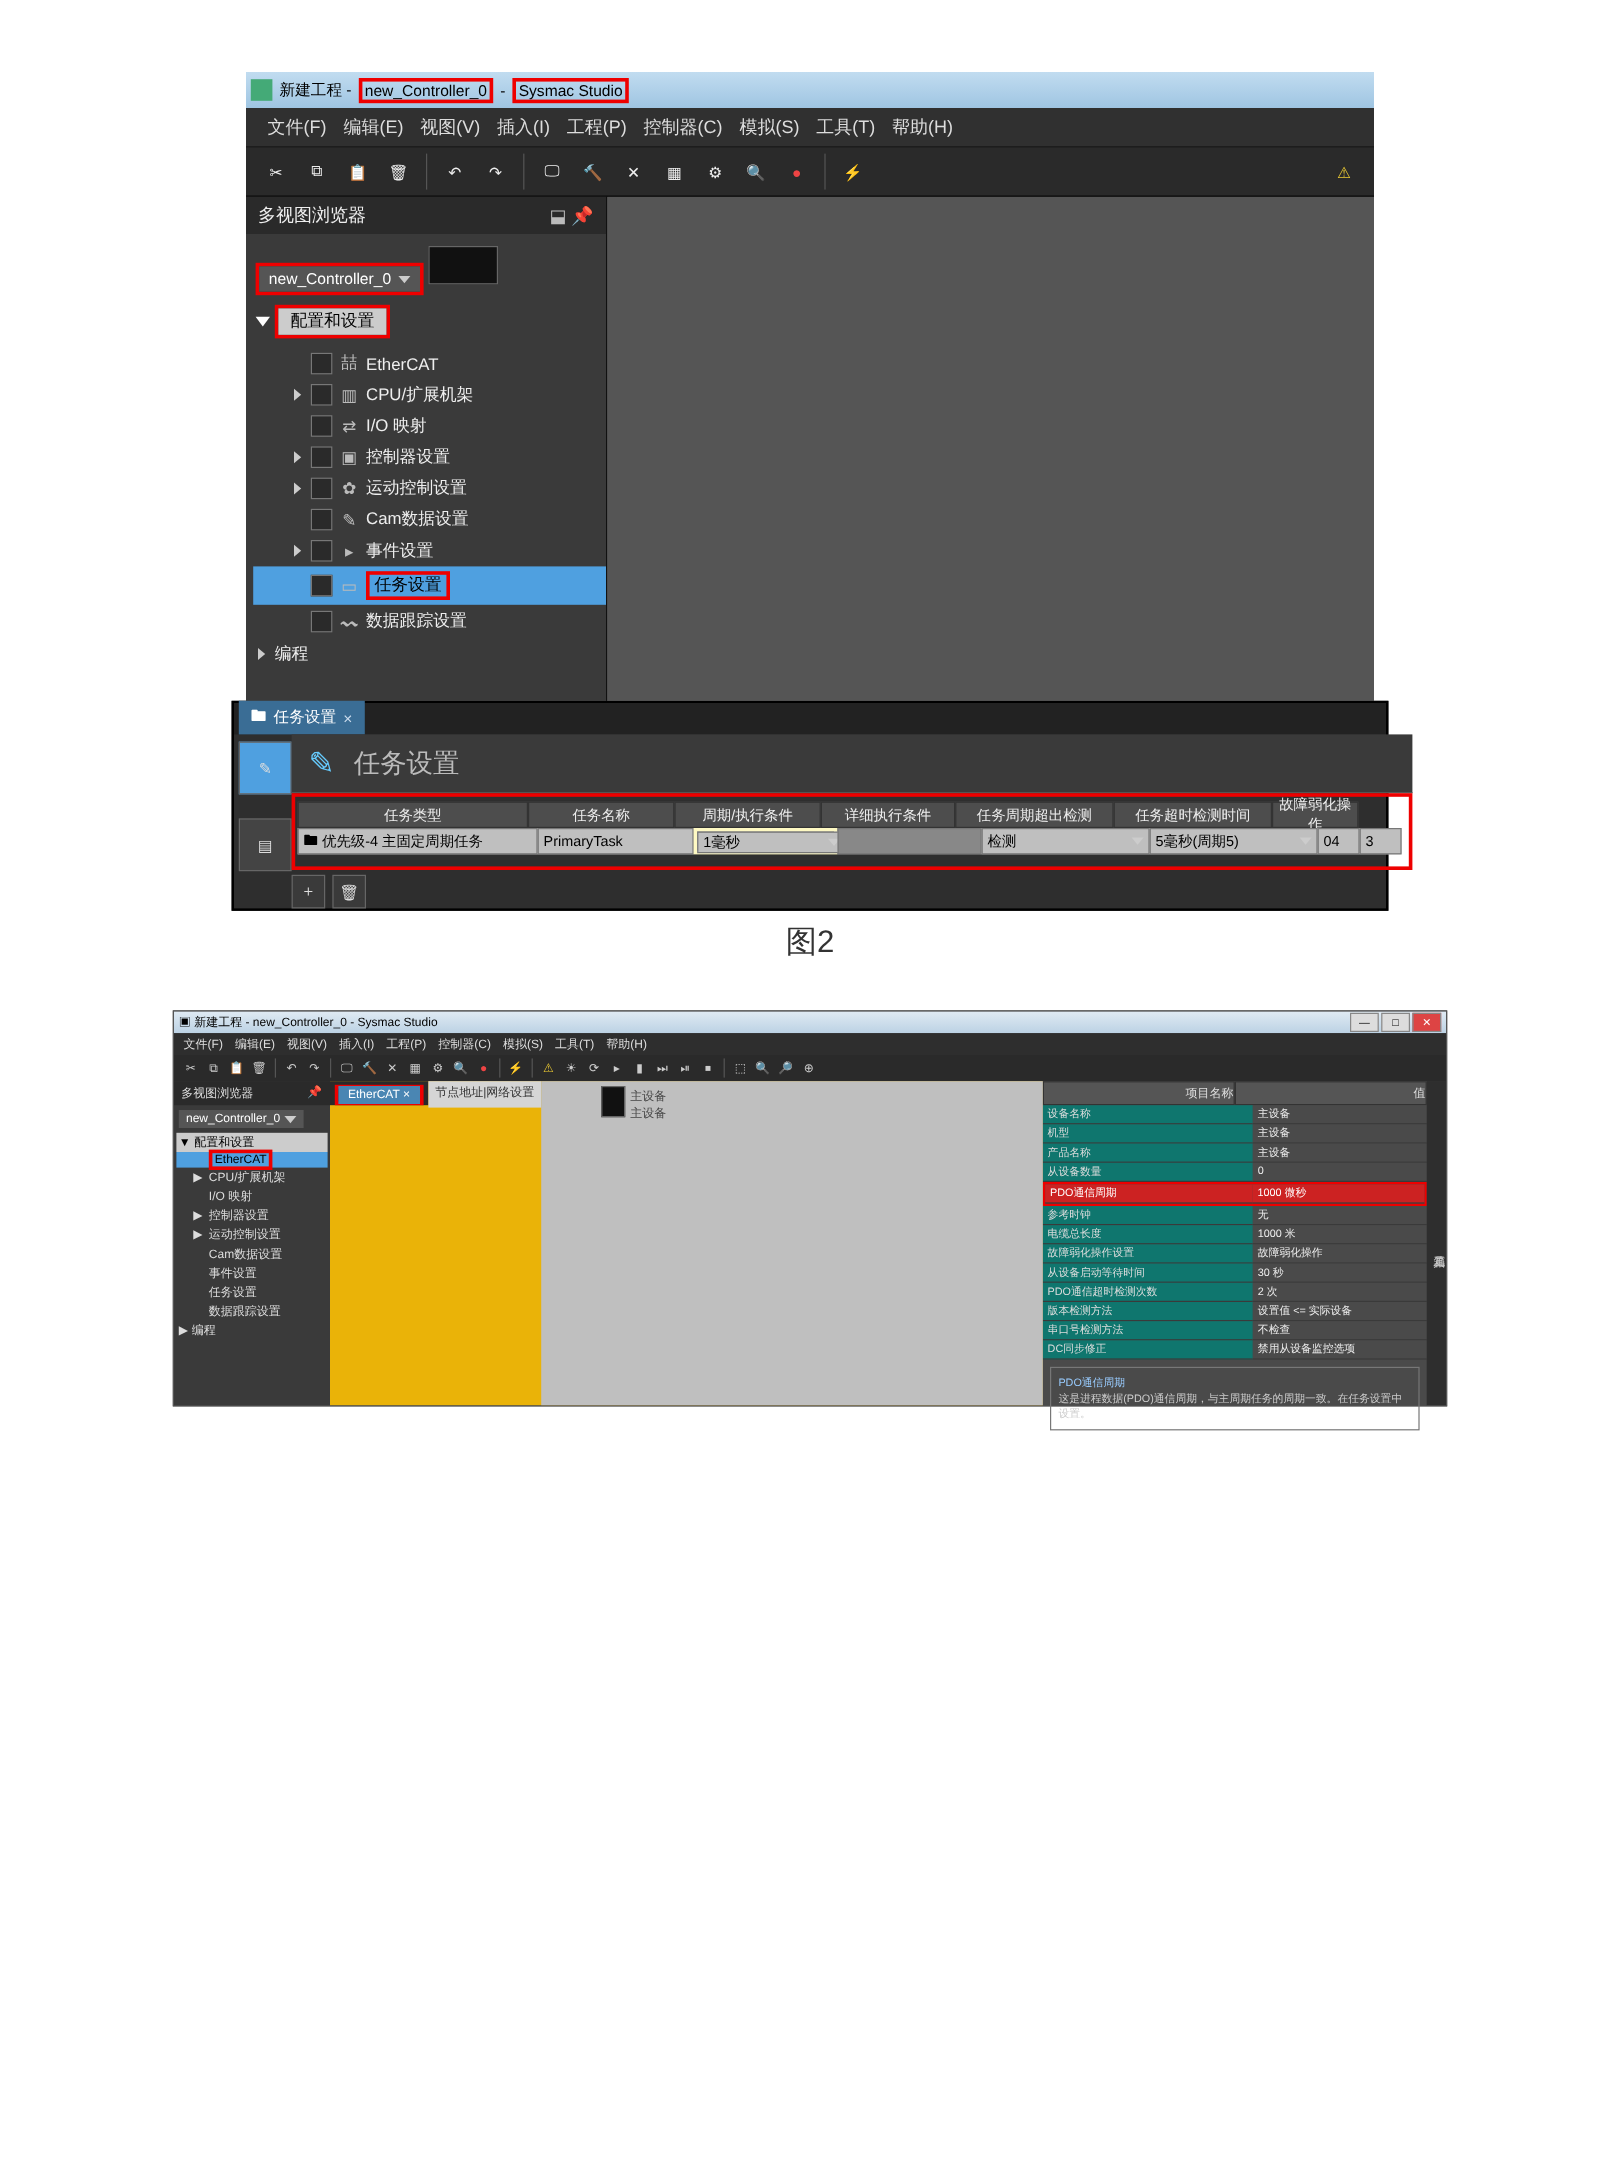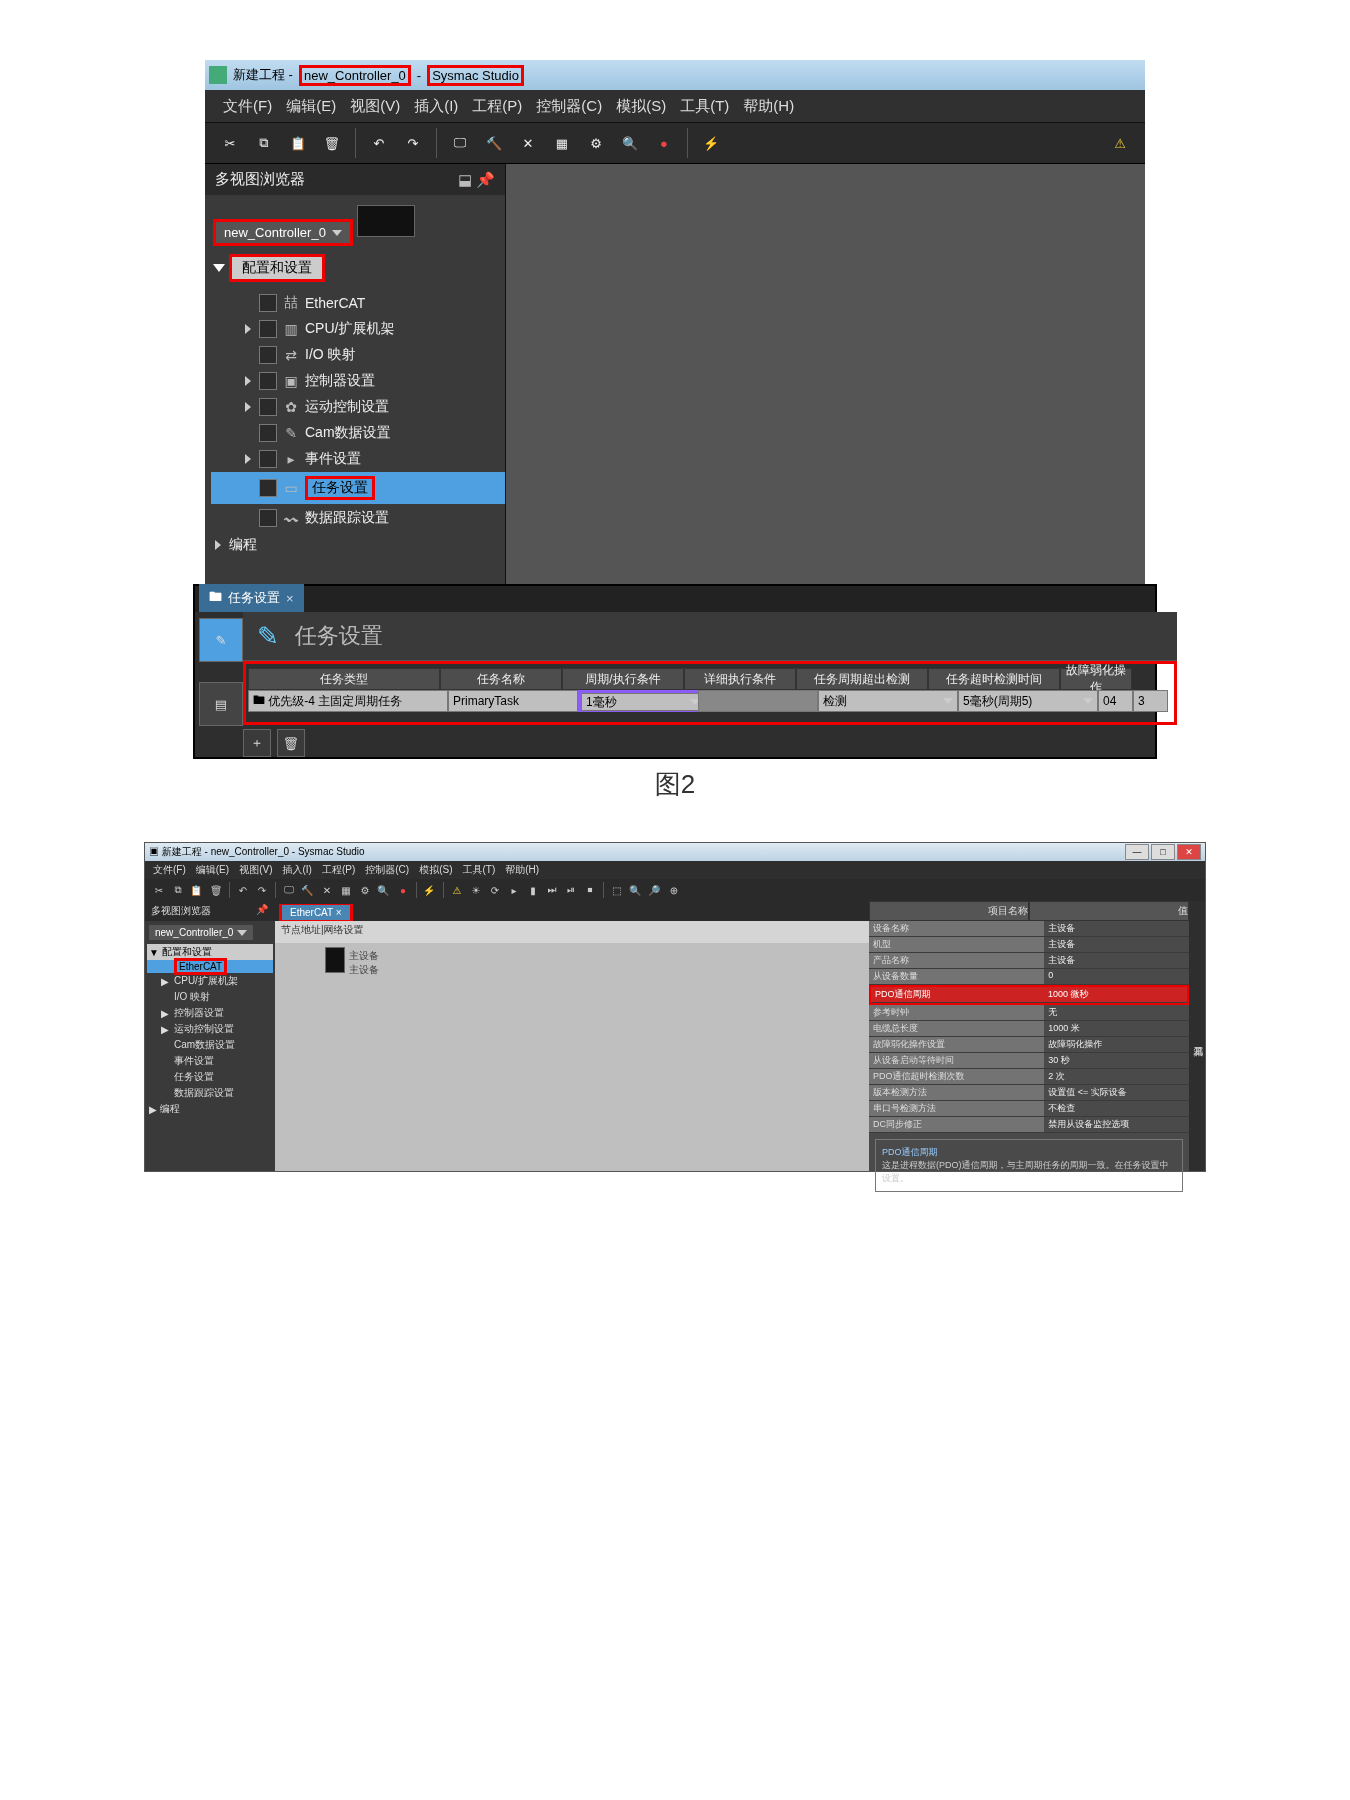--- a/index.html
+++ b/index.html
@@ -1,19 +1,19 @@
 <!DOCTYPE html>
 <html><head>
 <meta charset="utf-8">
 <style>
 body{margin:0;background:#fff;font-family:"Microsoft YaHei",Arial,sans-serif;font-size:13px;color:#000;width:1350px}
 .page{padding:60px 60px 40px 60px}
 .fig-cap{text-align:center;font-size:26px;color:#333;margin:8px 0 40px 0}
 .red-box{border:3px solid #e00;box-sizing:border-box}
-.blue-box{border:3px solid #8b5cf6;box-sizing:border-box}
+.blue-box{border:3px solid #fef9c3;box-sizing:border-box}
 
 
 .win1{border:使3px solid #000;background:#3d3d3d;width:940px;margin:0 auto}
 .titlebar{background:linear-gradient(#c1dcf0,#9fc5e2);height:30px;display:flex;align-items:center;gap:6px;padding:0 4px;color:#000}
 .titlebar .ico{width:18px;height:18px;background:#4a7;display:inline-block}
 .menubar{background:#303030;height:32px;display:flex;align-items:center;gap:14px;padding:0 18px;color:#ddd;font-size:15px;border-bottom:1px solid #111}
 .menubar span{cursor:default}
 .toolbar{background:#2a2a2a;height:40px;display:flex;align-items:center;gap:4px;padding:0 10px;border-bottom:1px solid #000}
 .tbtn{width:30px;height:30px;display:flex;align-items:center;justify-content:center;color:#eee}
 .tsep{width:1px;height:30px;background:#555;margin:0 4px}
@@ -65,32 +65,32 @@
 .tl3 .b{width:16px;height:16px;color:#ccc;display:flex;align-items:center;justify-content:center;font-size:10px}
 .tl3 .sep{width:1px;height:16px;background:#555;margin:0 2px}
 .body3{display:flex;height:270px}
 .left3{width:130px;background:#3a3a3a}
 .left3 .pt{background:#2a2a2a;padding:3px 6px;display:flex;justify-content:space-between}
 .left3 .sel{background:#555;color:#fff;padding:2px 6px;margin:4px;display:inline-flex;align-items:center;gap:4px;font-size:10px}
 .tree3{padding:0 2px;font-size:10px}
 .tree3 .t3{display:flex;align-items:center;gap:3px;padding:1px 2px;color:#ddd}
 .tree3 .t3.head{background:#ccc;color:#000}
 .tree3 .t3.on{background:#4fa0e0;color:#000}
-.center3{flex:1;background:#eab308;display:flex;flex-direction:column}
+.center3{flex:1;background:#eab308;display:flex;flex-direction:row}
 .tabbar3{background:#2a2a2a;height:20px;display:flex;align-items:flex-end;padding:0 4px}
 .tab3{background:#4a86b3;color:#fff;padding:2px 8px;font-size:10px}
 .sub3{background:#d5d5d5;color:#333;height:18px;font-size:10px;padding:2px 6px}
 .canvas3{flex:1;background:#bfbfbf;position:relative}
 .dev{position:absolute;left:50px;top:4px;width:18px;height:24px;background:#111;border:1px solid #666}
 .devlbl{position:absolute;left:74px;top:6px;color:#444;font-size:10px}
 .right3{width:320px;background:#4a4a4a;display:flex;flex-direction:column}
 .rh{display:flex;background:#555;font-size:10px;color:#ddd}
 .rh div{flex:1;text-align:right;padding:2px 0;border:1px solid #333}
 .rr{display:flex;font-size:9px}
-.rr .n{width:55%;background:#737373;padding:1px 4px;border-bottom:1px solid #3a3a3a}
+.rr .n{width:55%;background:#0f766e;padding:1px 4px;border-bottom:1px solid #3a3a3a}
 .rr .v{width:45%;background:#4a4a4a;padding:1px 4px;border-bottom:1px solid #3a3a3a;color:#eee}
 .rr.hl .n,.rr.hl .v{background:#c22;color:#fff}
 .note3{border:1px solid #777;margin:6px;padding:6px;font-size:9px;color:#ccc}
 .sidebar3{width:16px;background:#2e2e2e;color:#ccc;writing-mode:vertical-rl;text-align:center;font-size:10px;padding-top:6px}
 </style>
 </head>
 <body>
 
 <div class="page">
 

